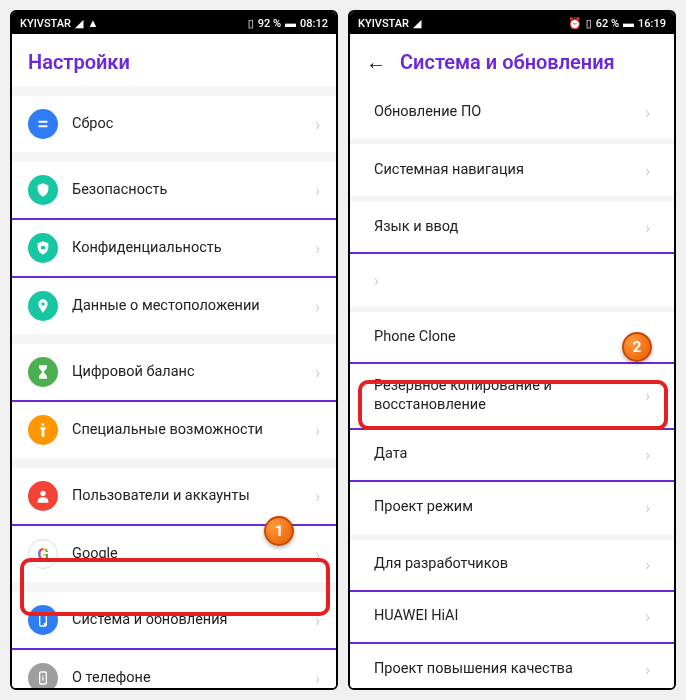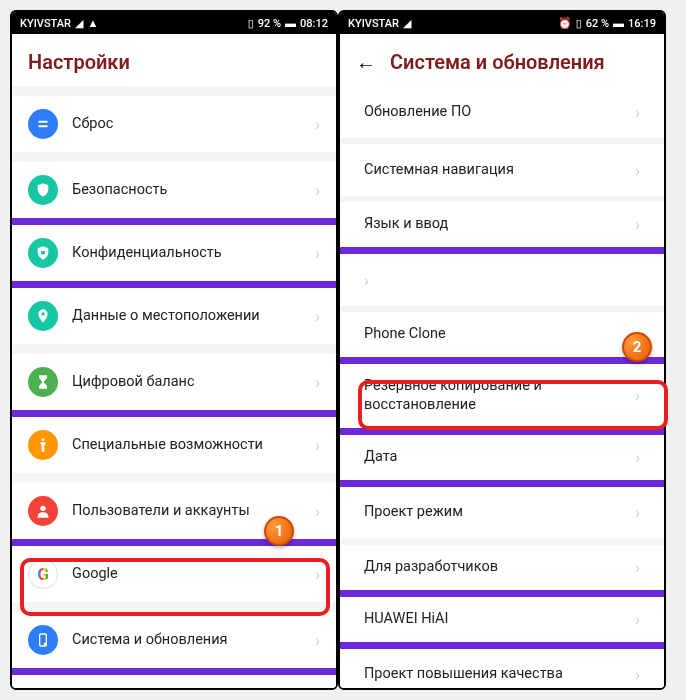--- a/index.html
+++ b/index.html
@@ -1,27 +1,27 @@
 <!DOCTYPE html>
 <html><head>
 <meta charset="utf-8">
 <style>
 *{box-sizing:border-box;margin:0;padding:0;font-family:-apple-system,BlinkMacSystemFont,"Segoe UI",Roboto,Arial,sans-serif}
 body{background:#f0f0f0;width:686px;height:700px;position:relative;overflow:hidden}
-.phones{display:flex;padding:10px}
+.phones{display:flex;gap:10px;padding:10px}
 .phone{width:328px;height:680px;background:#fff;border:2px solid #000;border-radius:6px;overflow:hidden;position:relative;display:flex;flex-direction:column}
 .status-bar{background:#000;color:#fff;height:22px;display:flex;align-items:center;justify-content:space-between;padding:0 8px;font-size:11px;font-weight:500}
 .status-left{display:flex;align-items:center;gap:4px}
 .status-right{display:flex;align-items:center;gap:4px}
 .header{padding:16px 16px 12px;display:flex;align-items:center;gap:14px}
-.header h1{font-size:20px;font-weight:600;color:#7f1d1d}
+.header h1{font-size:20px;font-weight:600;color:#6d28d9}
 .back-arrow{font-size:20px;cursor:pointer}
 .scroll{flex:1;overflow-y:auto;background:#fff}
 .section{background:#fff}
-.item{display:flex;align-items:center;padding:13px 16px;border-bottom:7px solid #6d28d9;cursor:pointer;position:relative;min-height:52px}
+.item{display:flex;align-items:center;padding:13px 16px;border-bottom:2px solid #6d28d9;cursor:pointer;position:relative;min-height:52px}
 .item:last-child{border-bottom:none}
 .item.no-icon{padding:13px 24px}
 .icon{width:30px;height:30px;border-radius:50%;display:flex;align-items:center;justify-content:center;margin-right:14px;flex-shrink:0;color:#fff;font-size:14px}
 .label{flex:1;font-size:14.5px;color:#222;line-height:1.3}
 .chevron{color:#bbb;font-size:16px;font-weight:300}
 .gap{height:10px;background:#f5f5f5}
 .highlight{position:absolute;border:4px solid #e62020;border-radius:10px;pointer-events:none;z-index:5}
 .badge{position:absolute;width:30px;height:30px;border-radius:50%;background:radial-gradient(circle at 30% 30%,#ff9a3c,#e85a00);border:2px solid #c84800;display:flex;align-items:center;justify-content:center;color:#fff;font-weight:700;font-size:15px;z-index:10;box-shadow:0 2px 4px rgba(0,0,0,.3)}
 .ic-memory{background:#2e7cf6}
 .ic-security{background:#17c6a3}

